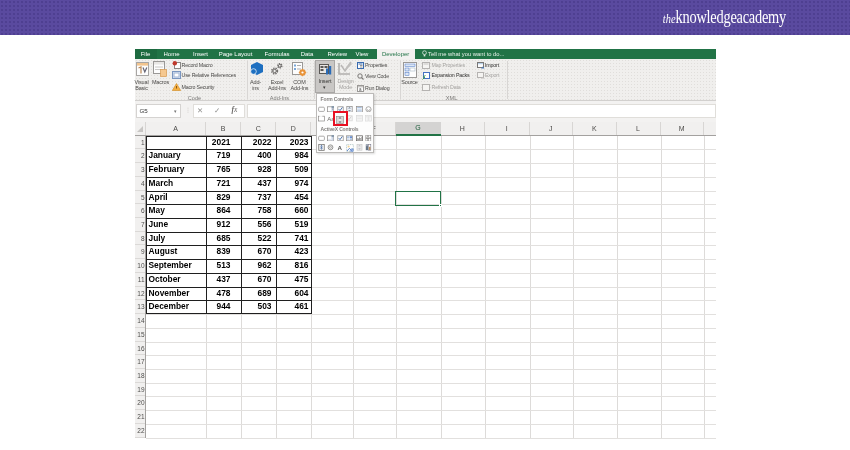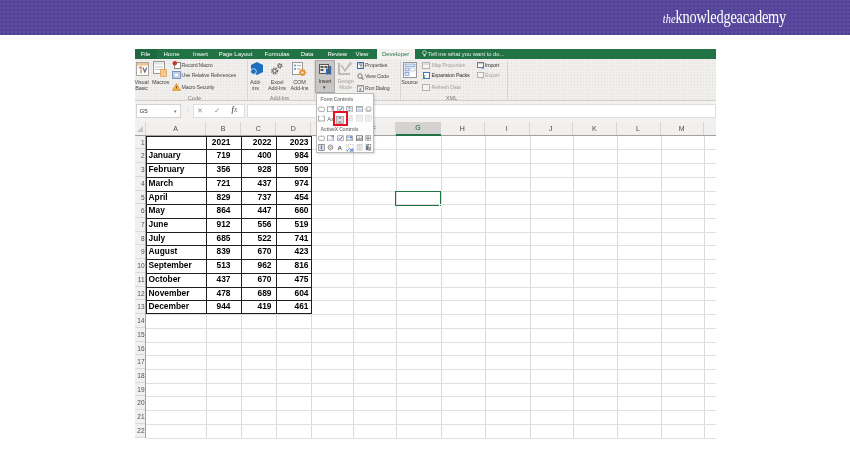--- a/index.html
+++ b/index.html
@@ -321,34 +321,34 @@
       <span class="rn" style="top:288.33px">22</span>
 
   <span class="nb cb" style="top:0">2021</span>
       <span class="nb cc" style="top:0">2022</span>
       <span class="nb cd" style="top:0">2023</span>
   <span class="mr" style="top:13.73px">January</span>
       <span class="nb cb" style="top:13.73px">719</span>
       <span class="nb cc" style="top:13.73px">400</span>
       <span class="nb cd" style="top:13.73px">984</span>
   <span class="mr" style="top:27.46px">February</span>
-      <span class="nb cb" style="top:27.46px">356</span>
+      <span class="nb cb" style="top:27.46px">765</span>
       <span class="nb cc" style="top:27.46px">928</span>
       <span class="nb cd" style="top:27.46px">509</span>
   <span class="mr" style="top:41.19px">March</span>
       <span class="nb cb" style="top:41.19px">721</span>
       <span class="nb cc" style="top:41.19px">437</span>
       <span class="nb cd" style="top:41.19px">974</span>
   <span class="mr" style="top:54.92px">April</span>
       <span class="nb cb" style="top:54.92px">829</span>
       <span class="nb cc" style="top:54.92px">737</span>
       <span class="nb cd" style="top:54.92px">454</span>
   <span class="mr" style="top:68.65px">May</span>
       <span class="nb cb" style="top:68.65px">864</span>
-      <span class="nb cc" style="top:68.65px">447</span>
+      <span class="nb cc" style="top:68.65px">758</span>
       <span class="nb cd" style="top:68.65px">660</span>
   <span class="mr" style="top:82.38px">June</span>
       <span class="nb cb" style="top:82.38px">912</span>
       <span class="nb cc" style="top:82.38px">556</span>
       <span class="nb cd" style="top:82.38px">519</span>
   <span class="mr" style="top:96.11px">July</span>
       <span class="nb cb" style="top:96.11px">685</span>
       <span class="nb cc" style="top:96.11px">522</span>
       <span class="nb cd" style="top:96.11px">741</span>
   <span class="mr" style="top:109.84px">August</span>
@@ -362,21 +362,21 @@
   <span class="mr" style="top:137.3px">October</span>
       <span class="nb cb" style="top:137.3px">437</span>
       <span class="nb cc" style="top:137.3px">670</span>
       <span class="nb cd" style="top:137.3px">475</span>
   <span class="mr" style="top:151.03px">November</span>
       <span class="nb cb" style="top:151.03px">478</span>
       <span class="nb cc" style="top:151.03px">689</span>
       <span class="nb cd" style="top:151.03px">604</span>
   <span class="mr" style="top:164.76px">December</span>
       <span class="nb cb" style="top:164.76px">944</span>
-      <span class="nb cc" style="top:164.76px">419</span>
+      <span class="nb cc" style="top:164.76px">503</span>
       <span class="nb cd" style="top:164.76px">461</span>
   <div id="selcell"></div>
   <div id="selhandle"></div>
  </div>
  <div id="popup">
   <span class="ptitle" style="top:1.8px">Form Controls</span>
 
   <svg class="pic" style="left:1.6px;top:11.2px" viewBox="0 0 7 6.6">
         <rect x="0.6" y="1.2" width="5.8" height="4.2" rx="1" fill="#fff" stroke="#8a8886" stroke-width=".7"></rect>
       </svg>

